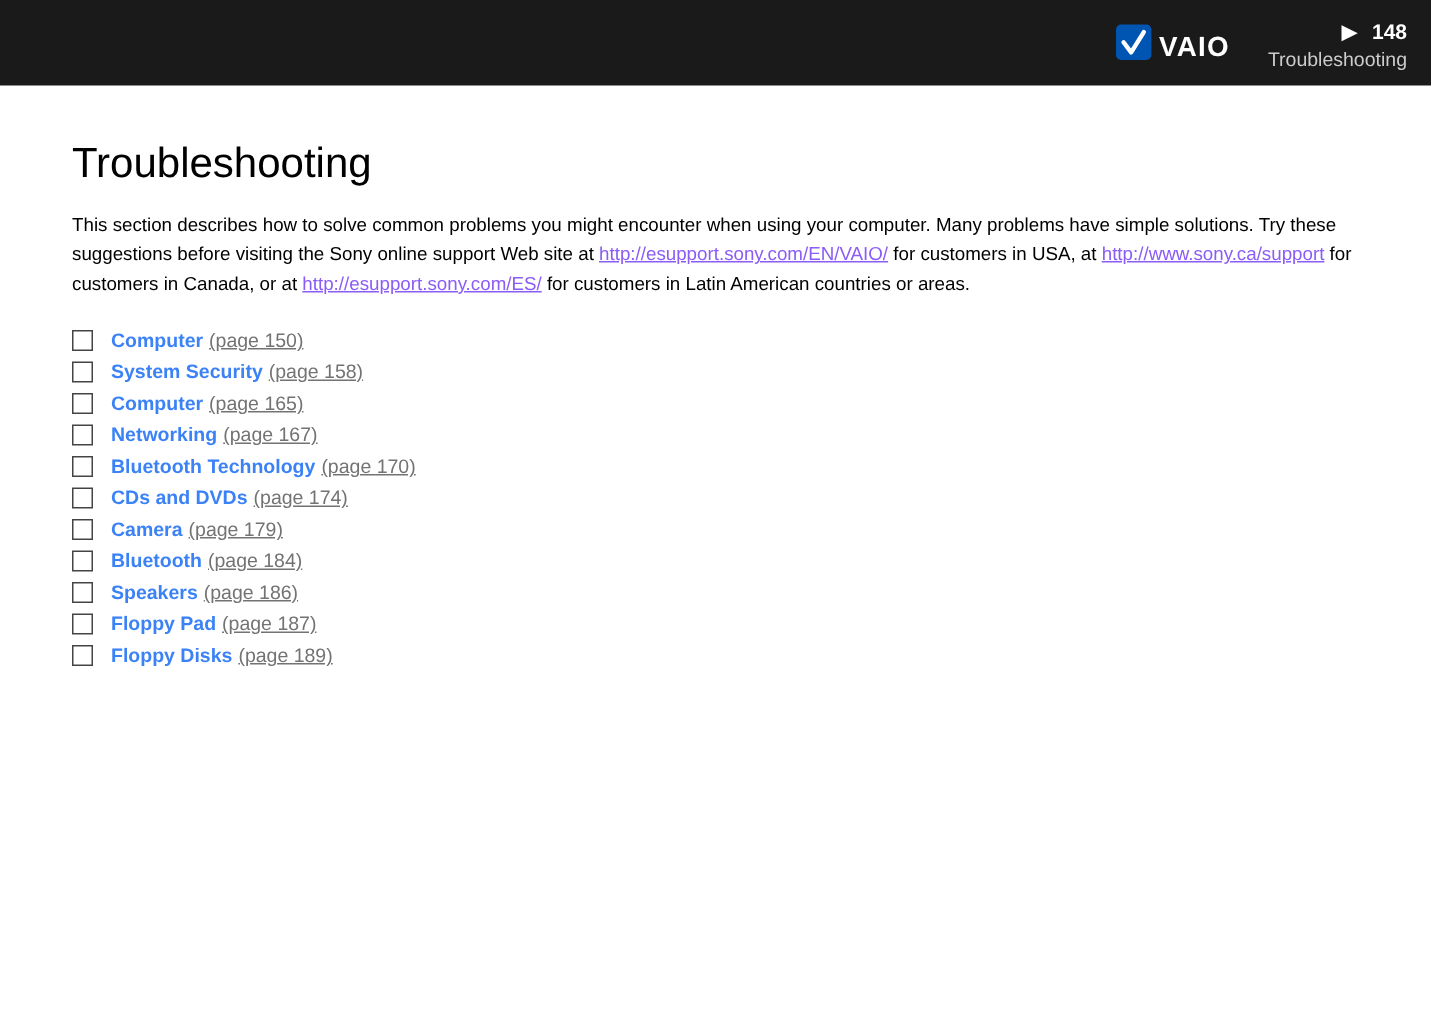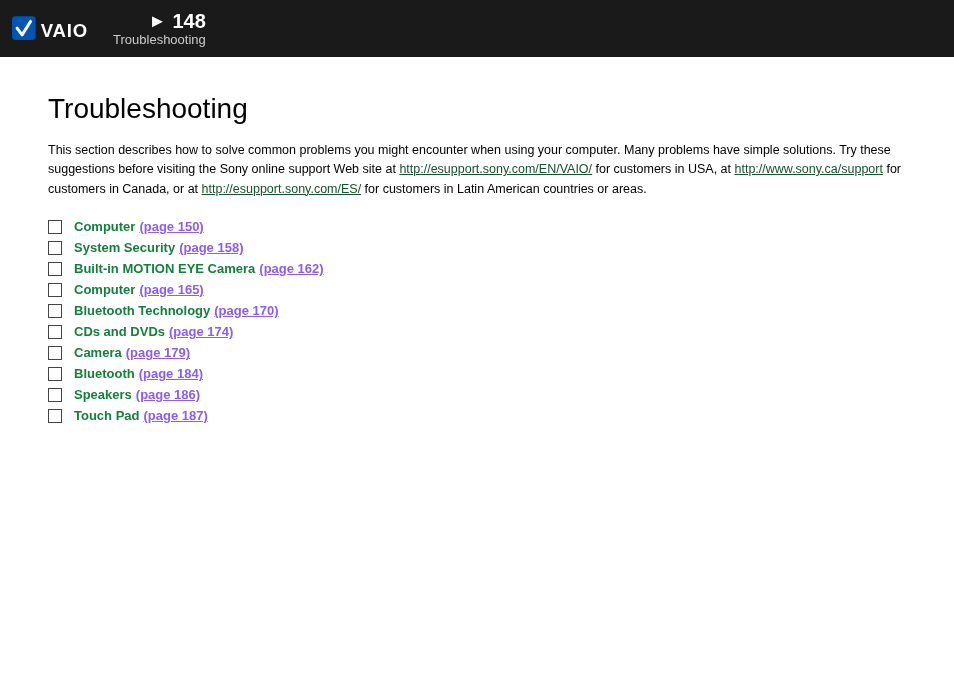--- a/index.html
+++ b/index.html
@@ -11,21 +11,21 @@
       background: #fff;
       overflow: hidden;
     }
 
     
     .header {
       background: #1a1a1a;
       height: 57px;
       display: flex;
       align-items: center;
-      justify-content: flex-start;
+      justify-content: flex-end;
       padding: 0 16px 0 12px;
     }
 
     .vaio-logo {
       display: flex;
       align-items: center;
     }
 
     .vaio-logo svg {
       height: 32px;
@@ -33,21 +33,21 @@
     }
 
     .header-right {
       display: flex;
       flex-direction: column;
       align-items: flex-end;
       color: #fff;
     }
 
     .header-page-number {
-      font-size: 20px;
+      font-size: 14px;
       font-weight: bold;
       line-height: 1;
     }
 
     .header-section-title {
       font-size: 13px;
       color: #ccc;
     }
 
     
@@ -72,21 +72,21 @@
     }
 
     .intro-text {
       font-size: 12.5px;
       color: #000;
       line-height: 1.55;
       margin-bottom: 20px;
     }
 
     .intro-text a {
-      color: #14532d;
+      color: #8b5cf6;
       text-decoration: underline;
     }
 
     
     .toc-list {
       list-style: none;
       padding: 0;
       margin: 0;
     }
 
@@ -101,26 +101,26 @@
       width: 14px;
       height: 14px;
       border: 1.5px solid #444;
       margin-right: 12px;
       flex-shrink: 0;
       display: inline-block;
     }
 
     .toc-item-label {
       font-weight: bold;
-      color: #15803d;
+      color: #3b82f6;
     }
 
     .toc-item-link {
-      color: #8b5cf6;
-      font-weight: bold;
+      color: #737373;
+      font-weight: normal;
       margin-left: 4px;
     }
   </style>
 </head>
 <body>
 
 <header class="header">
   <div class="vaio-logo">
 
     <svg viewBox="0 0 120 38" xmlns="http://www.w3.org/2000/svg" height="34">
@@ -162,30 +162,30 @@
         <span class="toc-item-label">Computer </span>
         <a class="toc-item-link" href="#">(page 150)</a>
       </li>
       <li>
         <span class="checkbox-icon"></span>
         <span class="toc-item-label">System Security </span>
         <a class="toc-item-link" href="#">(page 158)</a>
       </li>
       <li>
         <span class="checkbox-icon"></span>
-        <span class="toc-item-label">Built-in MOTION EYE Camera </span>
-        <a class="toc-item-link" href="#">(page 162)</a>
-      </li>
-      <li>
-        <span class="checkbox-icon"></span>
         <span class="toc-item-label">Computer </span>
         <a class="toc-item-link" href="#">(page 165)</a>
       </li>
       <li>
         <span class="checkbox-icon"></span>
+        <span class="toc-item-label">Networking </span>
+        <a class="toc-item-link" href="#">(page 167)</a>
+      </li>
+      <li>
+        <span class="checkbox-icon"></span>
         <span class="toc-item-label">Bluetooth Technology </span>
         <a class="toc-item-link" href="#">(page 170)</a>
       </li>
       <li>
         <span class="checkbox-icon"></span>
         <span class="toc-item-label">CDs and DVDs </span>
         <a class="toc-item-link" href="#">(page 174)</a>
       </li>
       <li>
         <span class="checkbox-icon"></span>
@@ -197,18 +197,23 @@
         <span class="toc-item-label">Bluetooth </span>
         <a class="toc-item-link" href="#">(page 184)</a>
       </li>
       <li>
         <span class="checkbox-icon"></span>
         <span class="toc-item-label">Speakers </span>
         <a class="toc-item-link" href="#">(page 186)</a>
       </li>
       <li>
         <span class="checkbox-icon"></span>
-        <span class="toc-item-label">Touch Pad </span>
+        <span class="toc-item-label">Floppy Pad </span>
         <a class="toc-item-link" href="#">(page 187)</a>
       </li>
+      <li>
+        <span class="checkbox-icon"></span>
+        <span class="toc-item-label">Floppy Disks </span>
+        <a class="toc-item-link" href="#">(page 189)</a>
+      </li>
     </ul>
 
 </main>
 
 </body></html>

